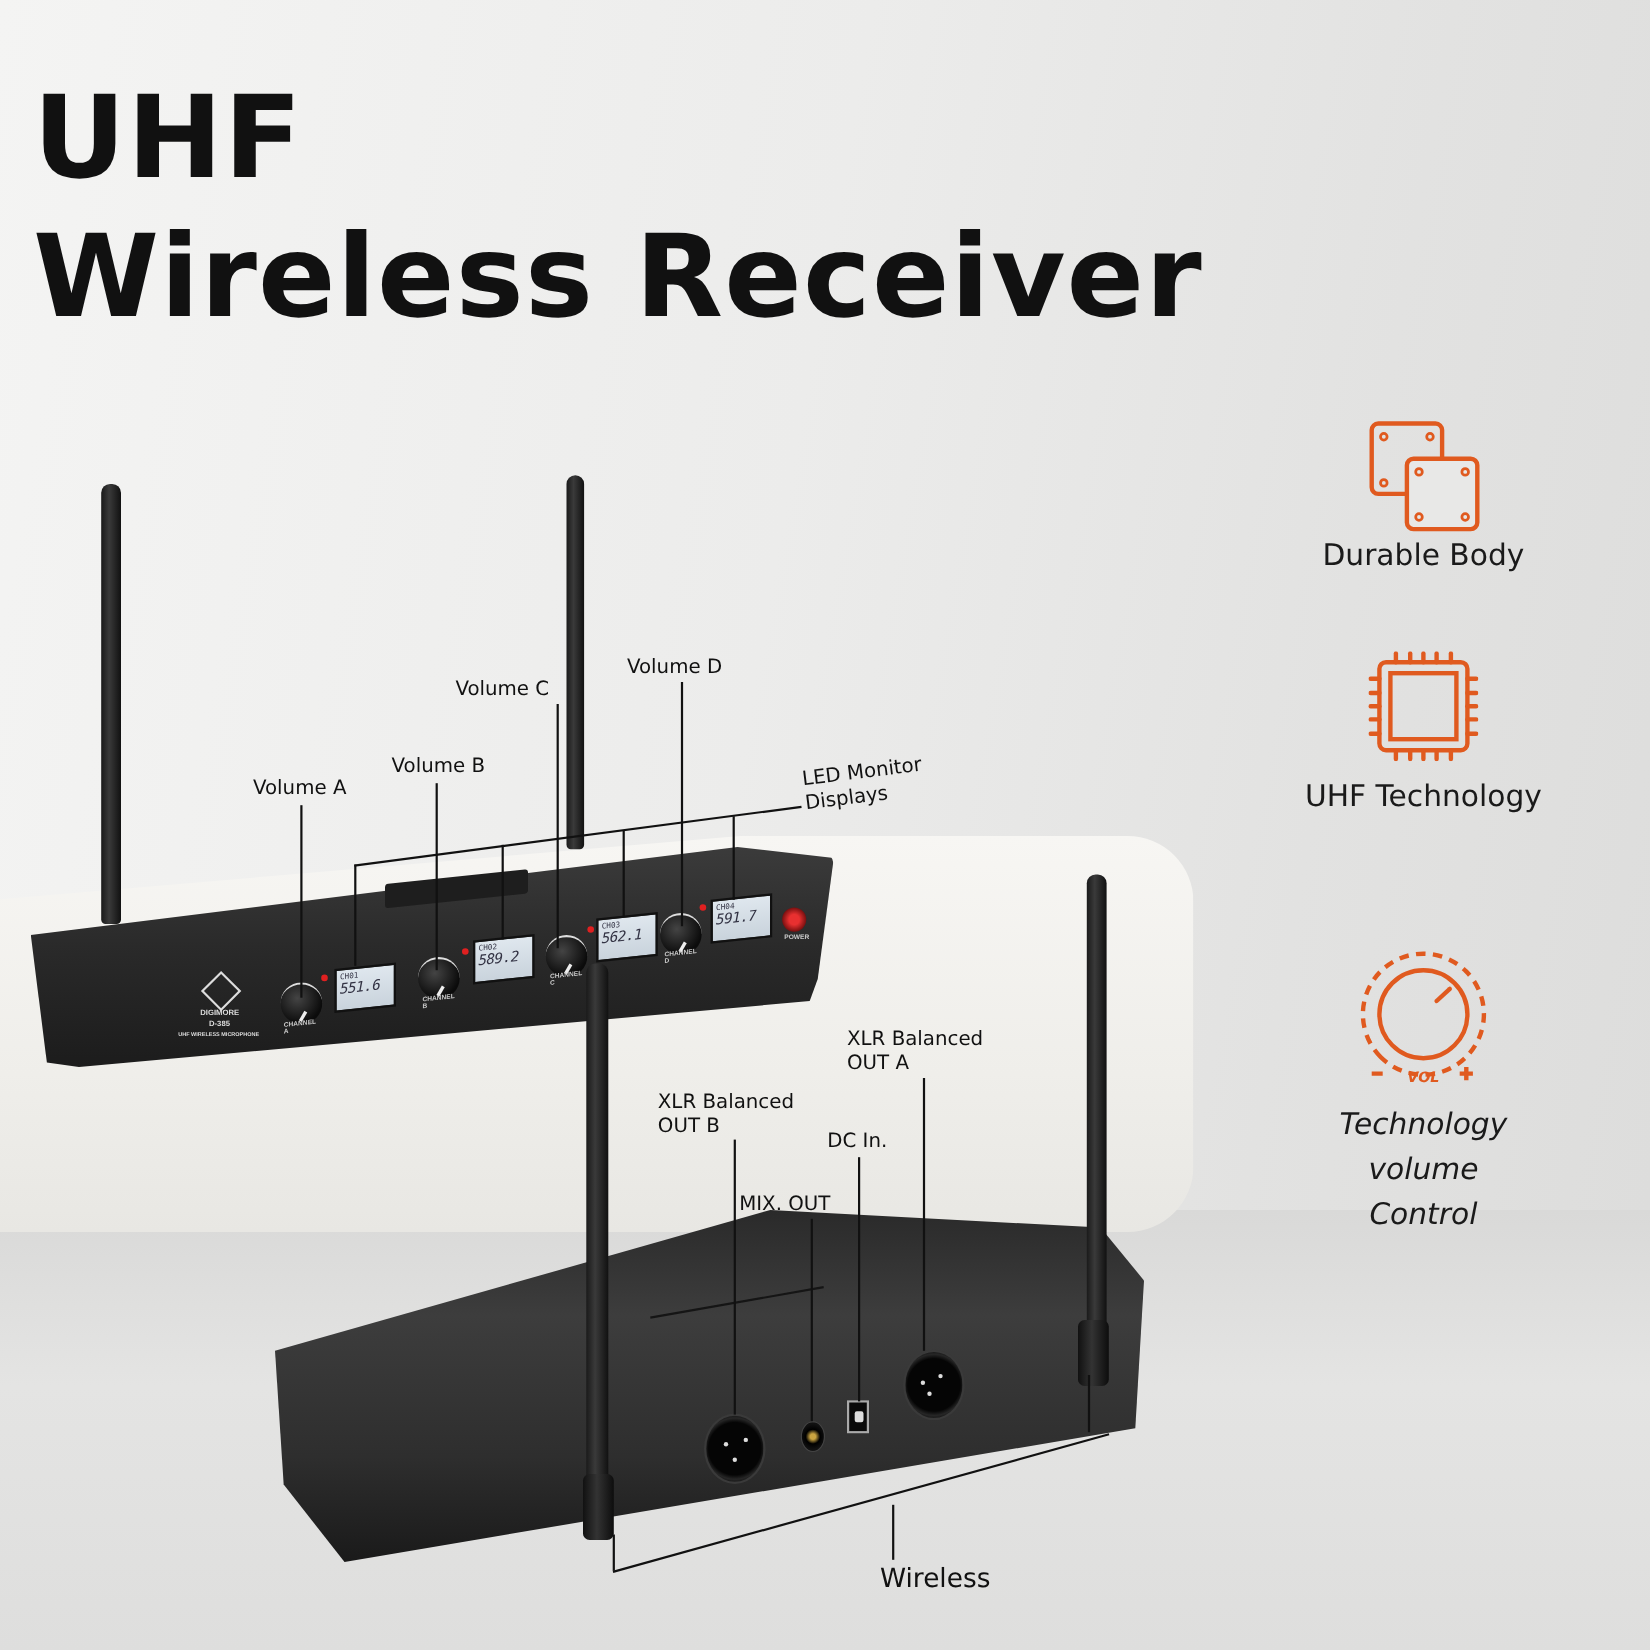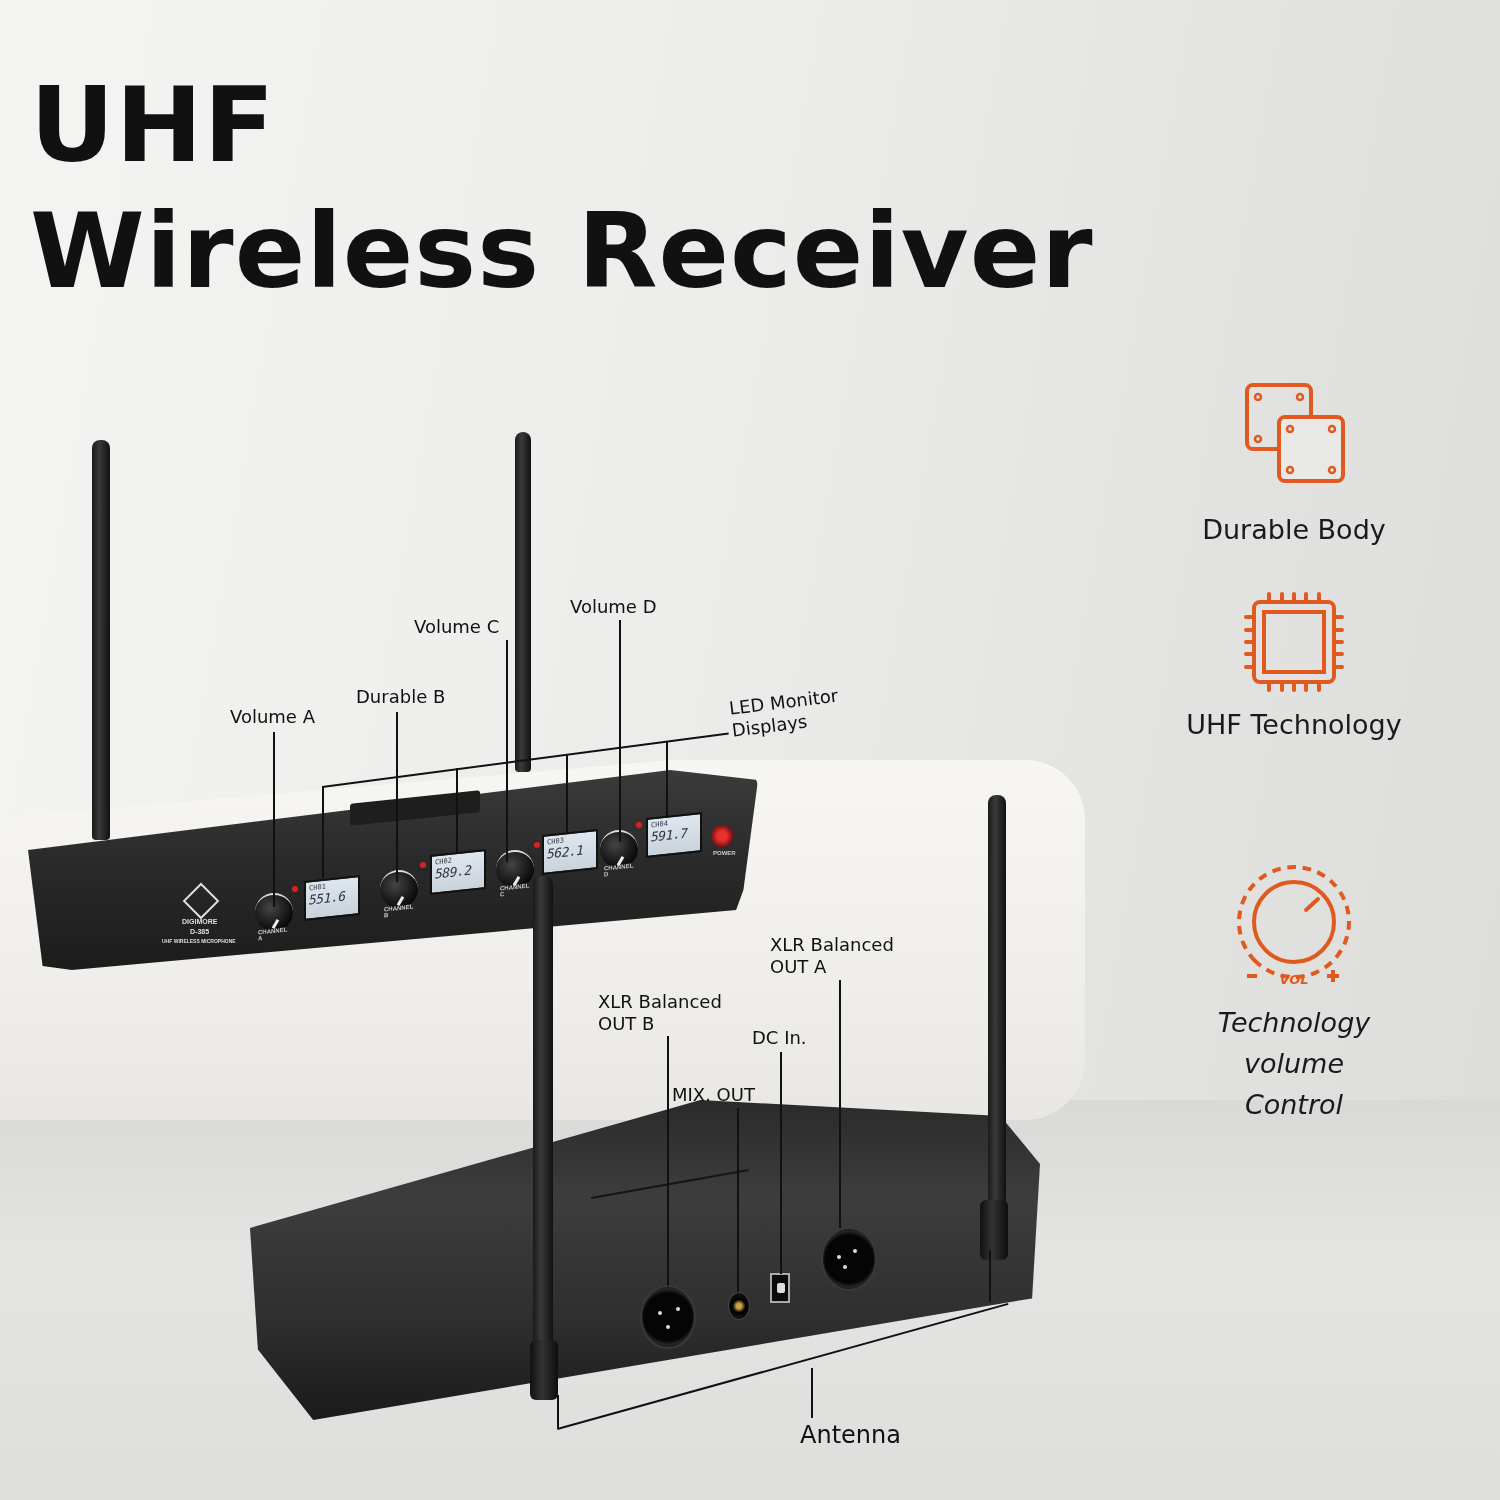--- a/index.html
+++ b/index.html
@@ -197,21 +197,21 @@
     <span class="freq">591.7</span>
   </div>
 
   <div class="power-btn"></div>
   <div class="power-label">POWER</div>
 </div>
 
 <div class="callout-text" style="left:230px; top:706px;">Volume A</div>
 <div class="vline" style="left:273px; top:732px; height:175px;"></div>
 
-<div class="callout-text" style="left:356px; top:686px;">Durable B</div>
+<div class="callout-text" style="left:356px; top:686px;">Volume B</div>
 <div class="vline" style="left:396px; top:712px; height:170px;"></div>
 
 <div class="callout-text" style="left:414px; top:616px;">Volume C</div>
 <div class="vline" style="left:506px; top:640px; height:222px;"></div>
 
 <div class="callout-text" style="left:570px; top:596px;">Volume D</div>
 <div class="vline" style="left:619px; top:620px; height:222px;"></div>
 
 <div class="callout-text" style="left:728px; top:698px; text-align:left; transform: rotate(-7deg); transform-origin: 0 0;">
   <div>LED Monitor</div>
@@ -261,35 +261,35 @@
 <div class="callout-text" style="left:752px; top:1027px;">DC In.</div>
 <div class="vline" style="left:780px; top:1052px; height:222px;"></div>
 
 <div class="callout-text" style="left:672px; top:1084px;">MIX. OUT</div>
 <div class="vline" style="left:737px; top:1108px; height:184px;"></div>
 
 <div class="vline" style="left:989px; top:1250px; height:52px;"></div>
 <div class="vline" style="left:557px; top:1395px; height:33px;"></div>
 <div class="hline" style="left:557px; top:1428px; width:468px; transform: rotate(-15.5deg);"></div>
 <div class="vline" style="left:811px; top:1368px; height:50px;"></div>
-<div class="callout-text" style="left:800px; top:1420px; font-size:24px; line-height:30px;">Antenna</div>
+<div class="callout-text" style="left:800px; top:1420px; font-size:24px; line-height:30px;">Wireless</div>
 
 <div class="feature" style="left:1144px; top:380px;">
   <svg width="110" height="105" viewBox="0 0 110 105">
     <rect x="8" y="5" width="64" height="64" rx="6" fill="none" stroke="#e05a1f" stroke-width="4"></rect>
     <circle cx="19" cy="17" r="3" fill="none" stroke="#e05a1f" stroke-width="2.5"></circle>
     <circle cx="61" cy="17" r="3" fill="none" stroke="#e05a1f" stroke-width="2.5"></circle>
     <circle cx="19" cy="59" r="3" fill="none" stroke="#e05a1f" stroke-width="2.5"></circle>
     <rect x="40" y="37" width="64" height="64" rx="6" fill="#e8e8e7" stroke="#e05a1f" stroke-width="4"></rect>
     <circle cx="51" cy="49" r="3" fill="none" stroke="#e05a1f" stroke-width="2.5"></circle>
     <circle cx="93" cy="49" r="3" fill="none" stroke="#e05a1f" stroke-width="2.5"></circle>
     <circle cx="51" cy="90" r="3" fill="none" stroke="#e05a1f" stroke-width="2.5"></circle>
     <circle cx="93" cy="90" r="3" fill="none" stroke="#e05a1f" stroke-width="2.5"></circle>
   </svg>
-  <div class="label" style="margin-top:24px;">Durable Body</div>
+  <div class="label" style="margin-top:0;">Durable Body</div>
 </div>
 
 <div class="feature" style="left:1144px; top:592px;">
   <svg width="100" height="100" viewBox="0 0 100 100">
     <rect x="10" y="10" width="80" height="80" rx="6" fill="none" stroke="#e05a1f" stroke-width="4"></rect>
     <rect x="20" y="20" width="60" height="60" fill="none" stroke="#e05a1f" stroke-width="4"></rect>
     <g stroke="#e05a1f" stroke-width="4" stroke-linecap="round">
       <line x1="25" y1="2" x2="25" y2="10"></line>
         <line x1="38" y1="2" x2="38" y2="10"></line>
         <line x1="50" y1="2" x2="50" y2="10"></line>

